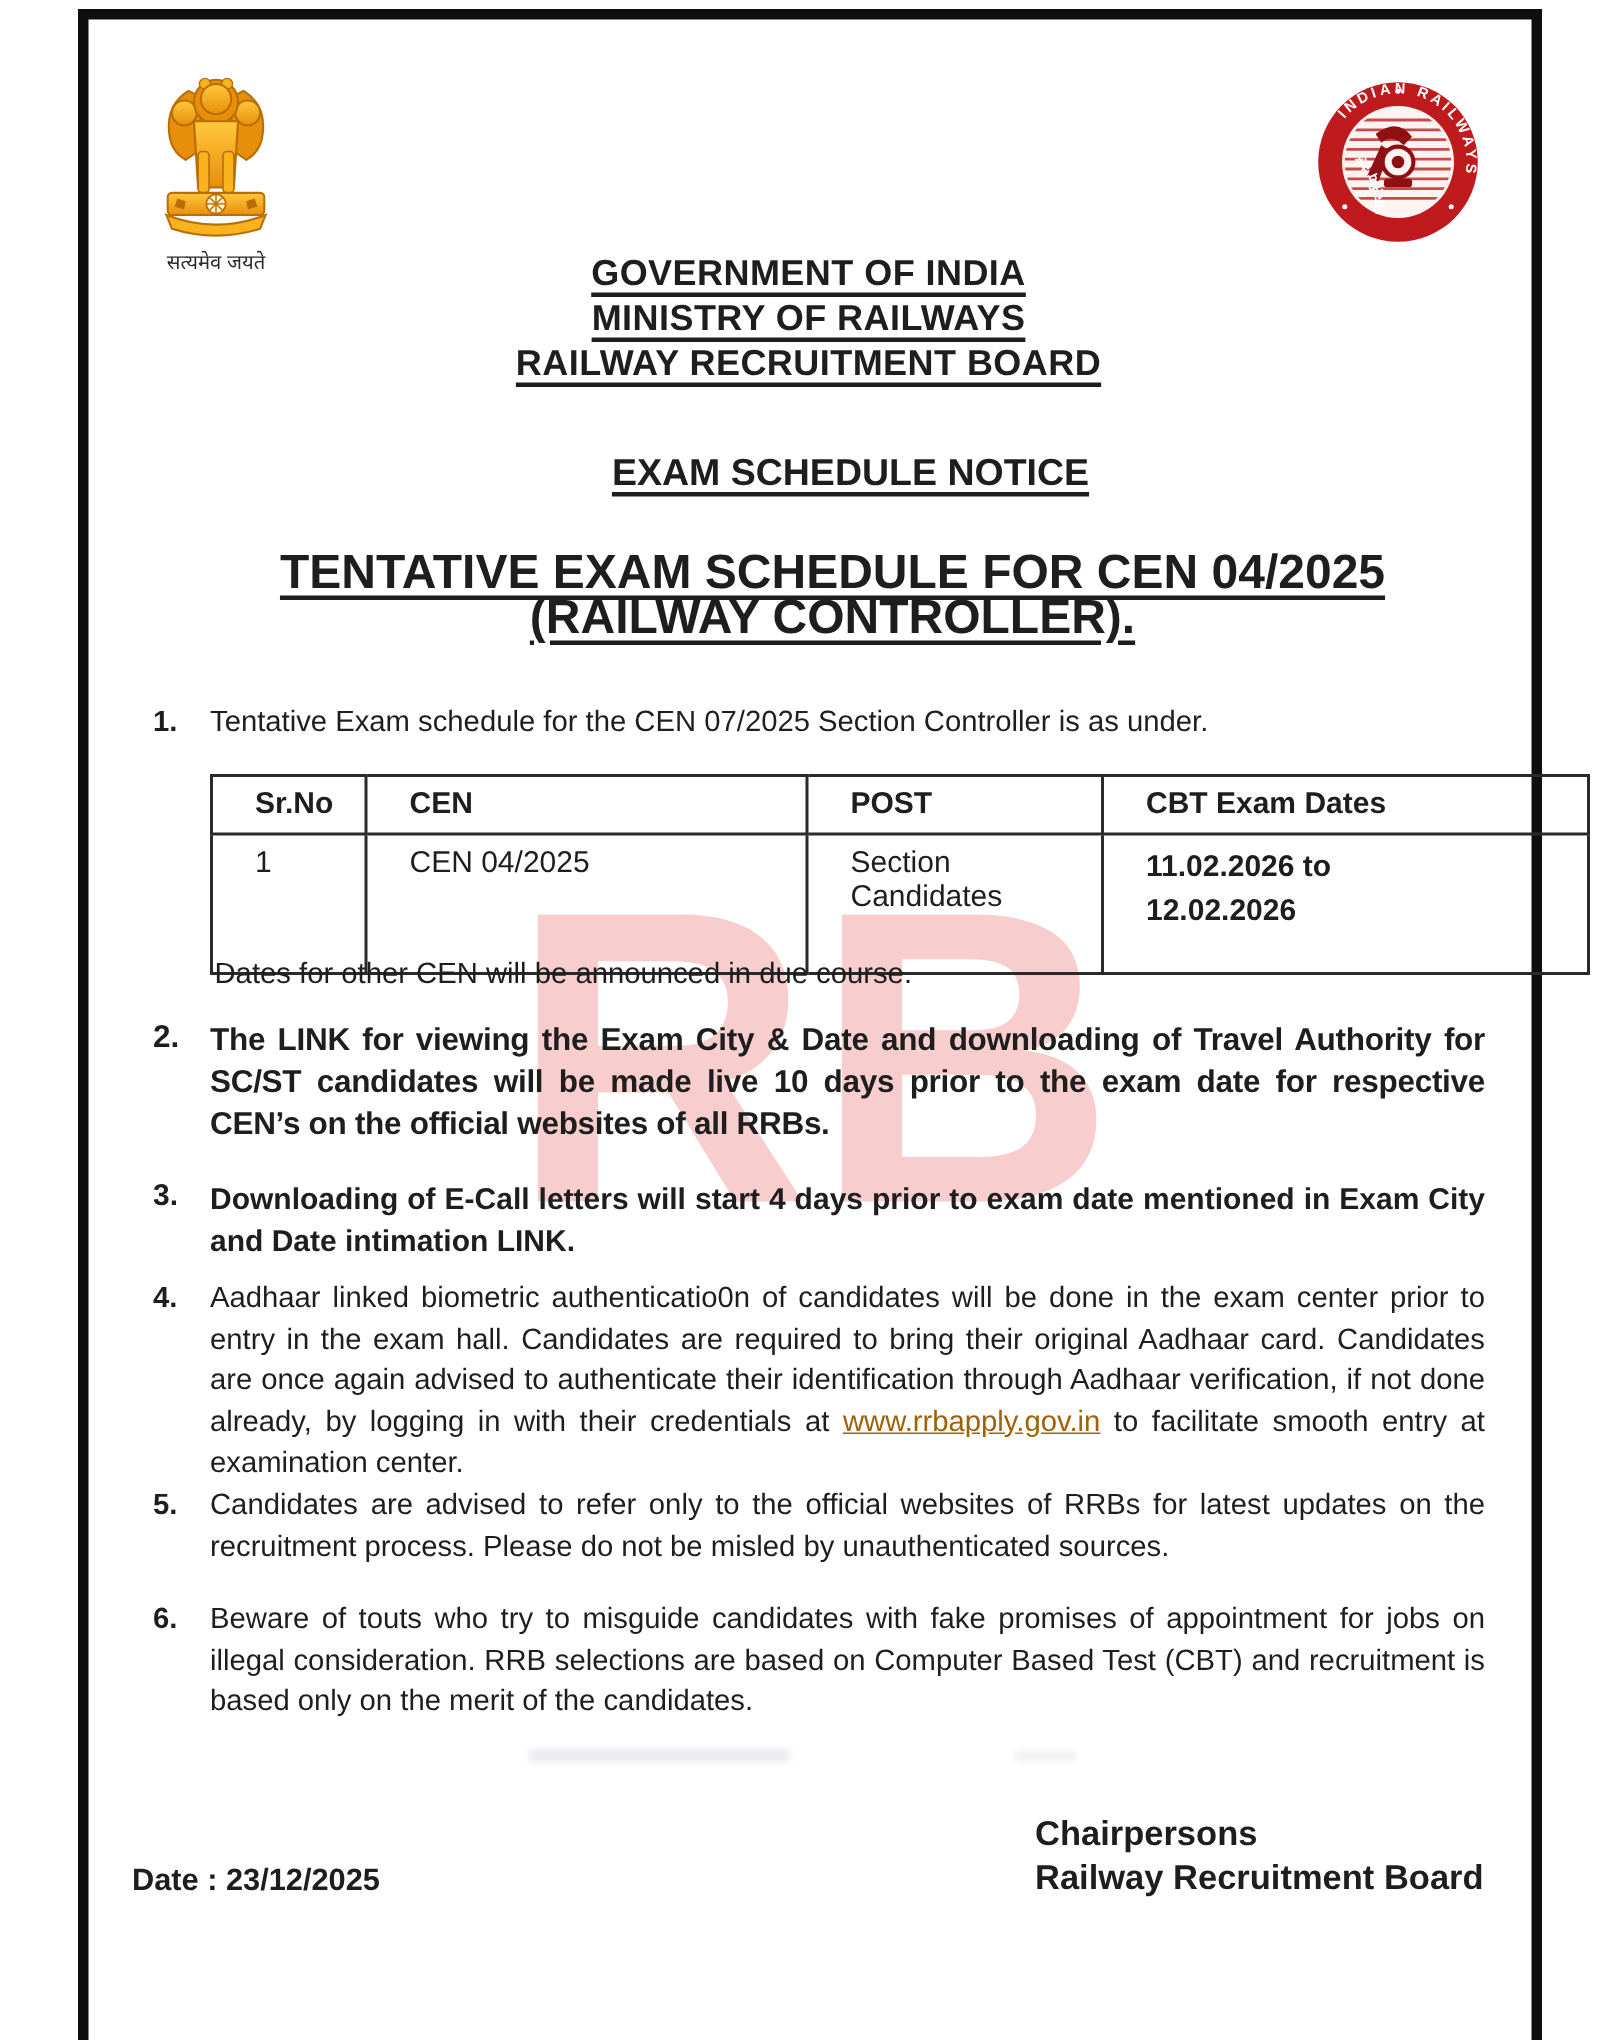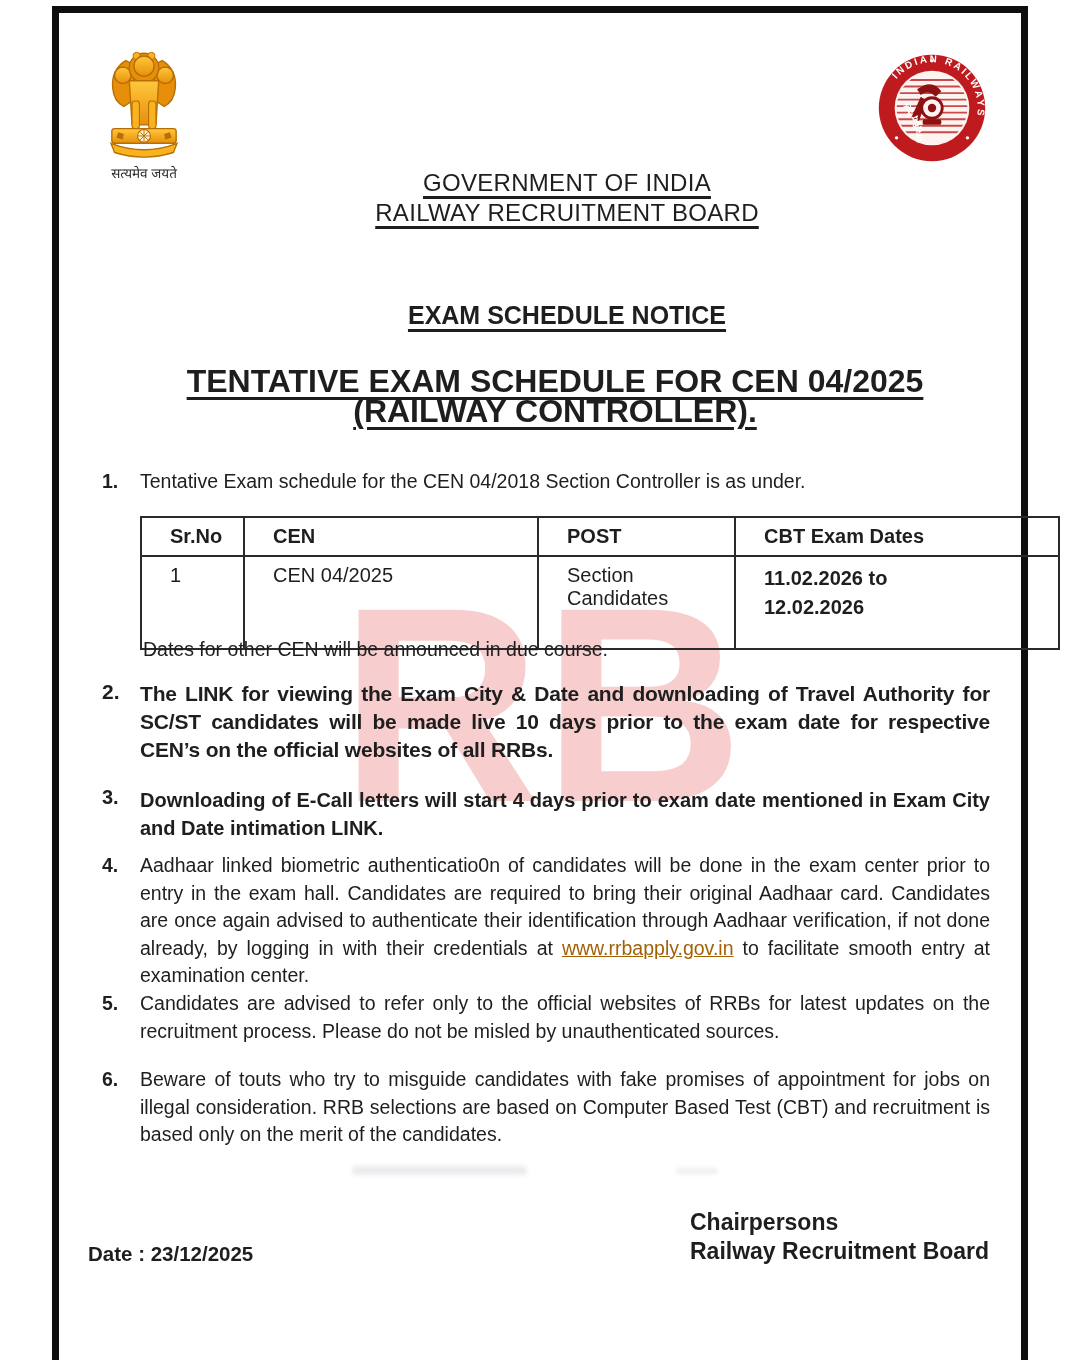--- a/index.html
+++ b/index.html
@@ -14,22 +14,22 @@
   .watermark{
     position:absolute;top:566px;left:340px;font-size:278px;font-weight:bold;
     line-height:1;color:#f7cdcd;letter-spacing:2px;user-select:none;
   }
   .content{position:absolute;inset:0;z-index:2;}
   
   .emblem-wrap{position:absolute;left:94px;top:44px;width:100px;text-align:center;}
   .emblem-caption{margin-top:2px;font-size:13.5px;color:#2a2a2a;white-space:nowrap;}
   .ir-logo{position:absolute;left:876px;top:52px;}
   
-  .head-block{position:absolute;left:72px;top:168px;width:990px;text-align:center;
-    font-weight:normal;font-size:24px;line-height:30px;letter-spacing:0.3px;}
+  .head-block{position:absolute;left:44px;top:168px;width:990px;text-align:center;
+    font-weight:bold;font-size:24px;line-height:30px;letter-spacing:0.3px;}
   .u{text-decoration:underline;text-decoration-thickness:3px;text-underline-offset:5px;}
   .notice-title{position:absolute;left:72px;top:301px;width:990px;text-align:center;
     font-weight:bold;font-size:25px;}
   .subtitle{position:absolute;left:60px;top:366px;width:990px;text-align:center;
     font-weight:bold;font-size:32px;line-height:30px;}
   
   .item{position:absolute;left:102px;width:888px;display:flex;}
   .item .num{width:38px;flex:0 0 38px;font-weight:bold;}
   .item .body{flex:1;}
   .fs-reg{font-size:19.5px;line-height:27.5px;}
@@ -141,35 +141,36 @@
           <textPath href="#arcL" startOffset="12%">भारतीय रेल</textPath>
         </text>
         <circle cx="60" cy="9.5" r="1.8" fill="#ffffff"></circle>
         <circle cx="22" cy="92" r="1.8" fill="#ffffff"></circle>
         <circle cx="98" cy="92" r="1.8" fill="#ffffff"></circle>
       </svg>
     </div>
 
     <div class="head-block">
       <div><span class="u">GOVERNMENT OF INDIA</span></div>
+      <div><span class="u">MINISTRY OF RAILWAYS</span></div>
       <div><span class="u">RAILWAY RECRUITMENT BOARD</span></div>
     </div>
 
     <div class="notice-title">
       <span class="u">EXAM SCHEDULE NOTICE</span>
     </div>
 
     <div class="subtitle">
       <div><span class="u">TENTATIVE EXAM SCHEDULE FOR CEN 04/2025</span></div>
       <div><span class="u">(RAILWAY CONTROLLER).</span></div>
     </div>
 
     <div class="item fs-reg" style="top:468px">
       <span class="num">1.</span>
-      <div class="body">Tentative Exam schedule for the CEN 04/2018 Section Controller is as under.</div>
+      <div class="body">Tentative Exam schedule for the CEN 07/2025 Section Controller is as under.</div>
     </div>
 
     <table class="sched-table">
       <thead>
         <tr>
           <th class="col-sr">Sr.No</th>
           <th class="col-cen">CEN</th>
           <th class="col-post">POST</th>
           <th class="col-dates">CBT Exam Dates</th>
         </tr>

